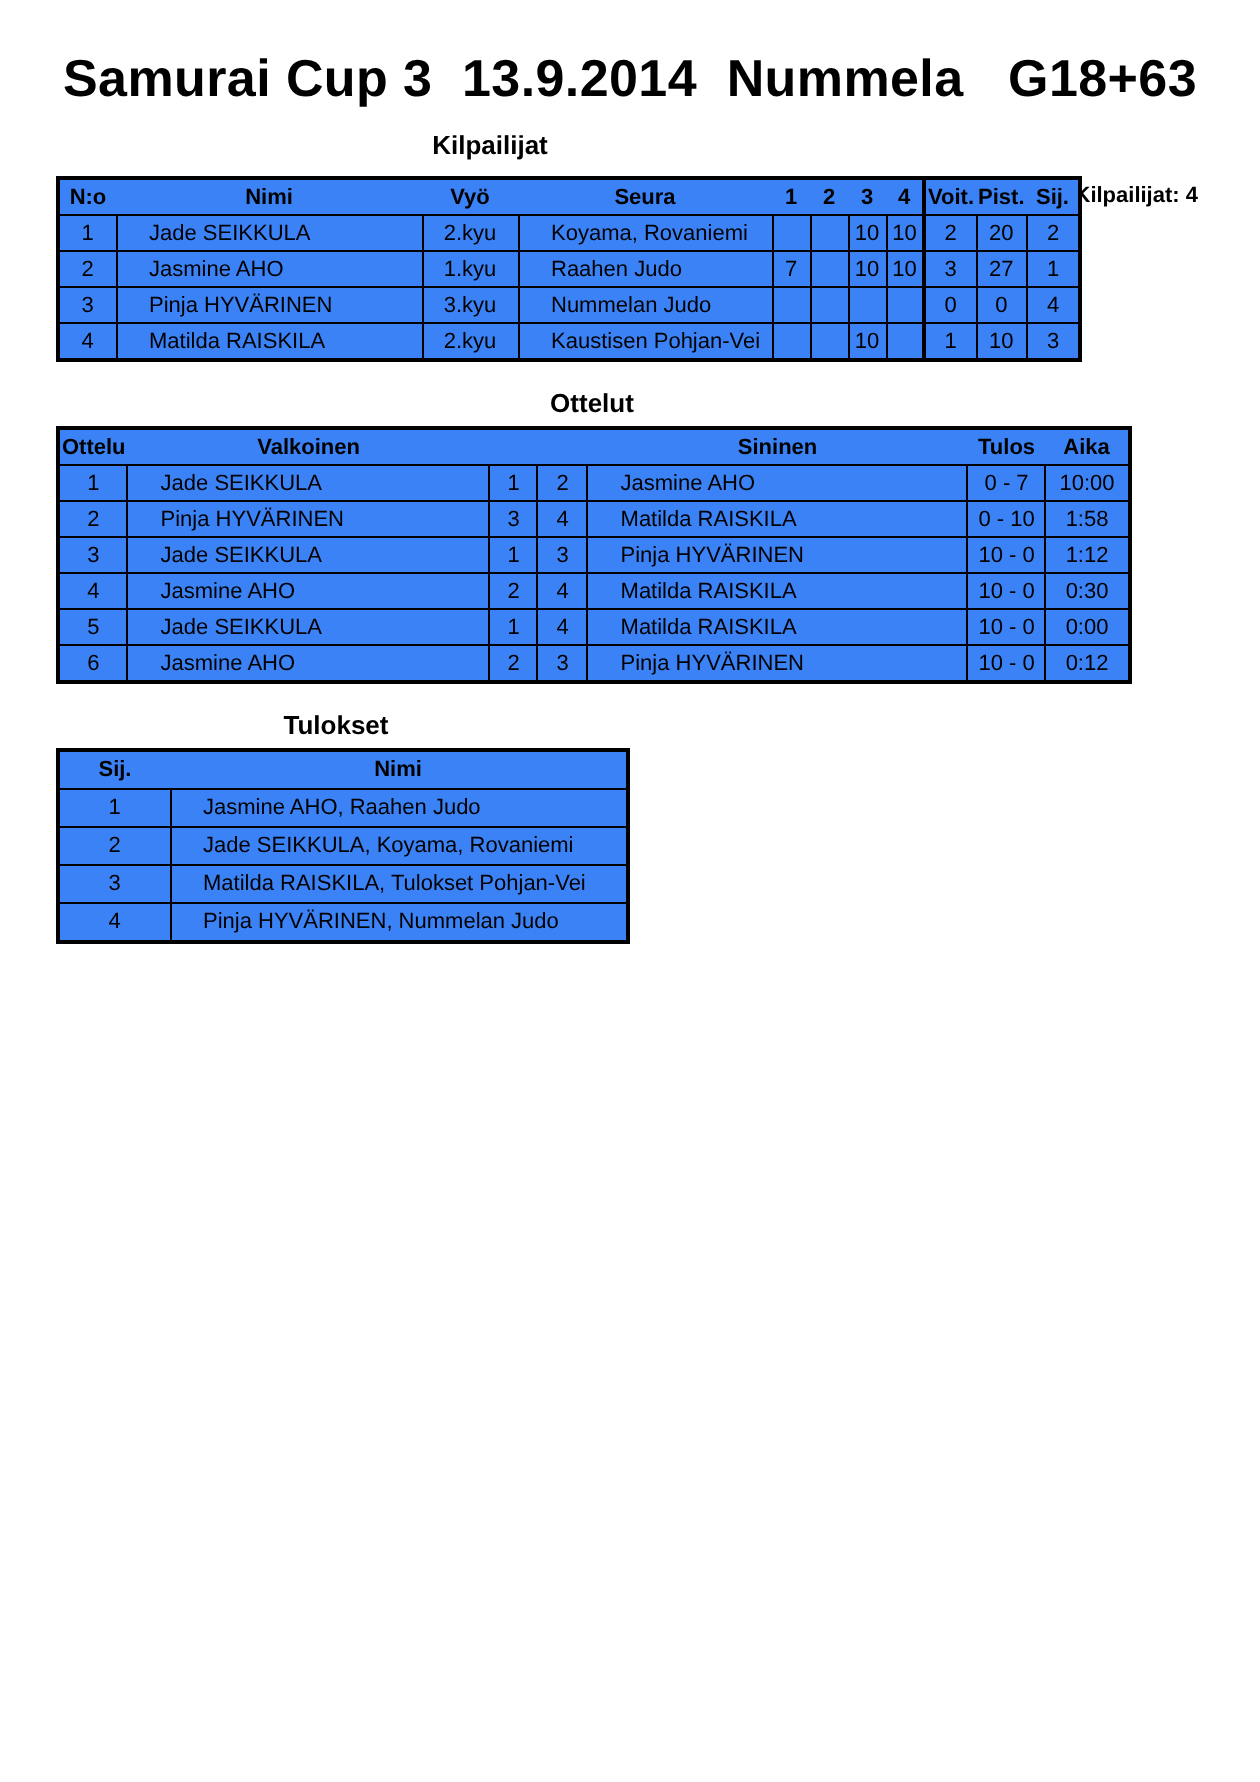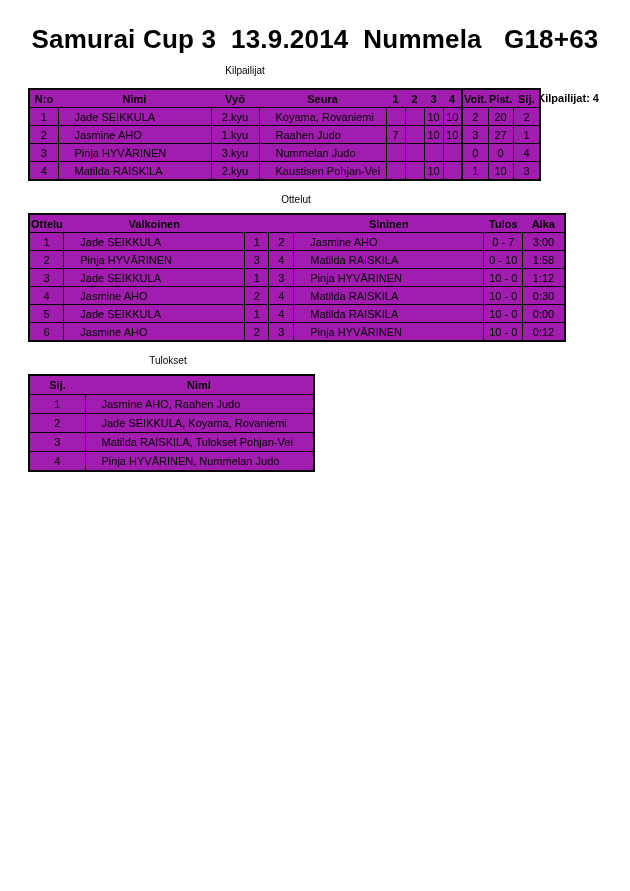--- a/index.html
+++ b/index.html
@@ -15,30 +15,30 @@
     position: absolute; top: 24px; left: 0; width: 630px;
     text-align: center; font-size: 26px; font-weight: bold;
     white-space: pre; letter-spacing: 0.2px;
   }
   .competitors-count {
     position: absolute; top: 50px; right: 31px;
     font-size: 11px; font-weight: bold; white-space: pre; margin-top: 42px;
   }
   .section-label {
     position: absolute; transform: translateX(-50%);
-    font-size: 10px; font-weight: normal; white-space: nowrap;
+    font-size: 13px; font-weight: bold; white-space: nowrap;
   }
   #label-kilpailijat { left: 245px; top: 65px; }
   #label-ottelut    { left: 296px; top: 194px; }
   #label-tulokset   { left: 168px; top: 355px; }
 
   table {
     position: absolute;
     border-collapse: collapse; table-layout: fixed;
-    background: #a21caf; font-size: 11px;
+    background: #3b82f6; font-size: 11px;
     border: 2px solid #000000;
   }
   #table-kilpailijat { left: 28px; top: 88px; }
   #table-ottelut     { left: 28px; top: 213px; }
   #table-tulokset    { left: 28px; top: 374px; }
   #table-tulokset td, #table-tulokset th { height: 18px; }
 
   th, td {
     height: 17px; padding: 0 4px;
     white-space: nowrap; overflow: visible;
@@ -171,21 +171,21 @@
     </tr>
   </thead>
   <tbody>
     <tr>
       <td class="c">1</td>
       <td class="l">Jade SEIKKULA</td>
       <td class="c">1</td>
       <td class="c">2</td>
       <td class="l">Jasmine AHO</td>
       <td class="c">0 - 7</td>
-      <td class="c">3:00</td>
+      <td class="c">10:00</td>
     </tr>
     <tr>
       <td class="c">2</td>
       <td class="l">Pinja HYVÄRINEN</td>
       <td class="c">3</td>
       <td class="c">4</td>
       <td class="l">Matilda RAISKILA</td>
       <td class="c">0 - 10</td>
       <td class="c">1:58</td>
     </tr>

